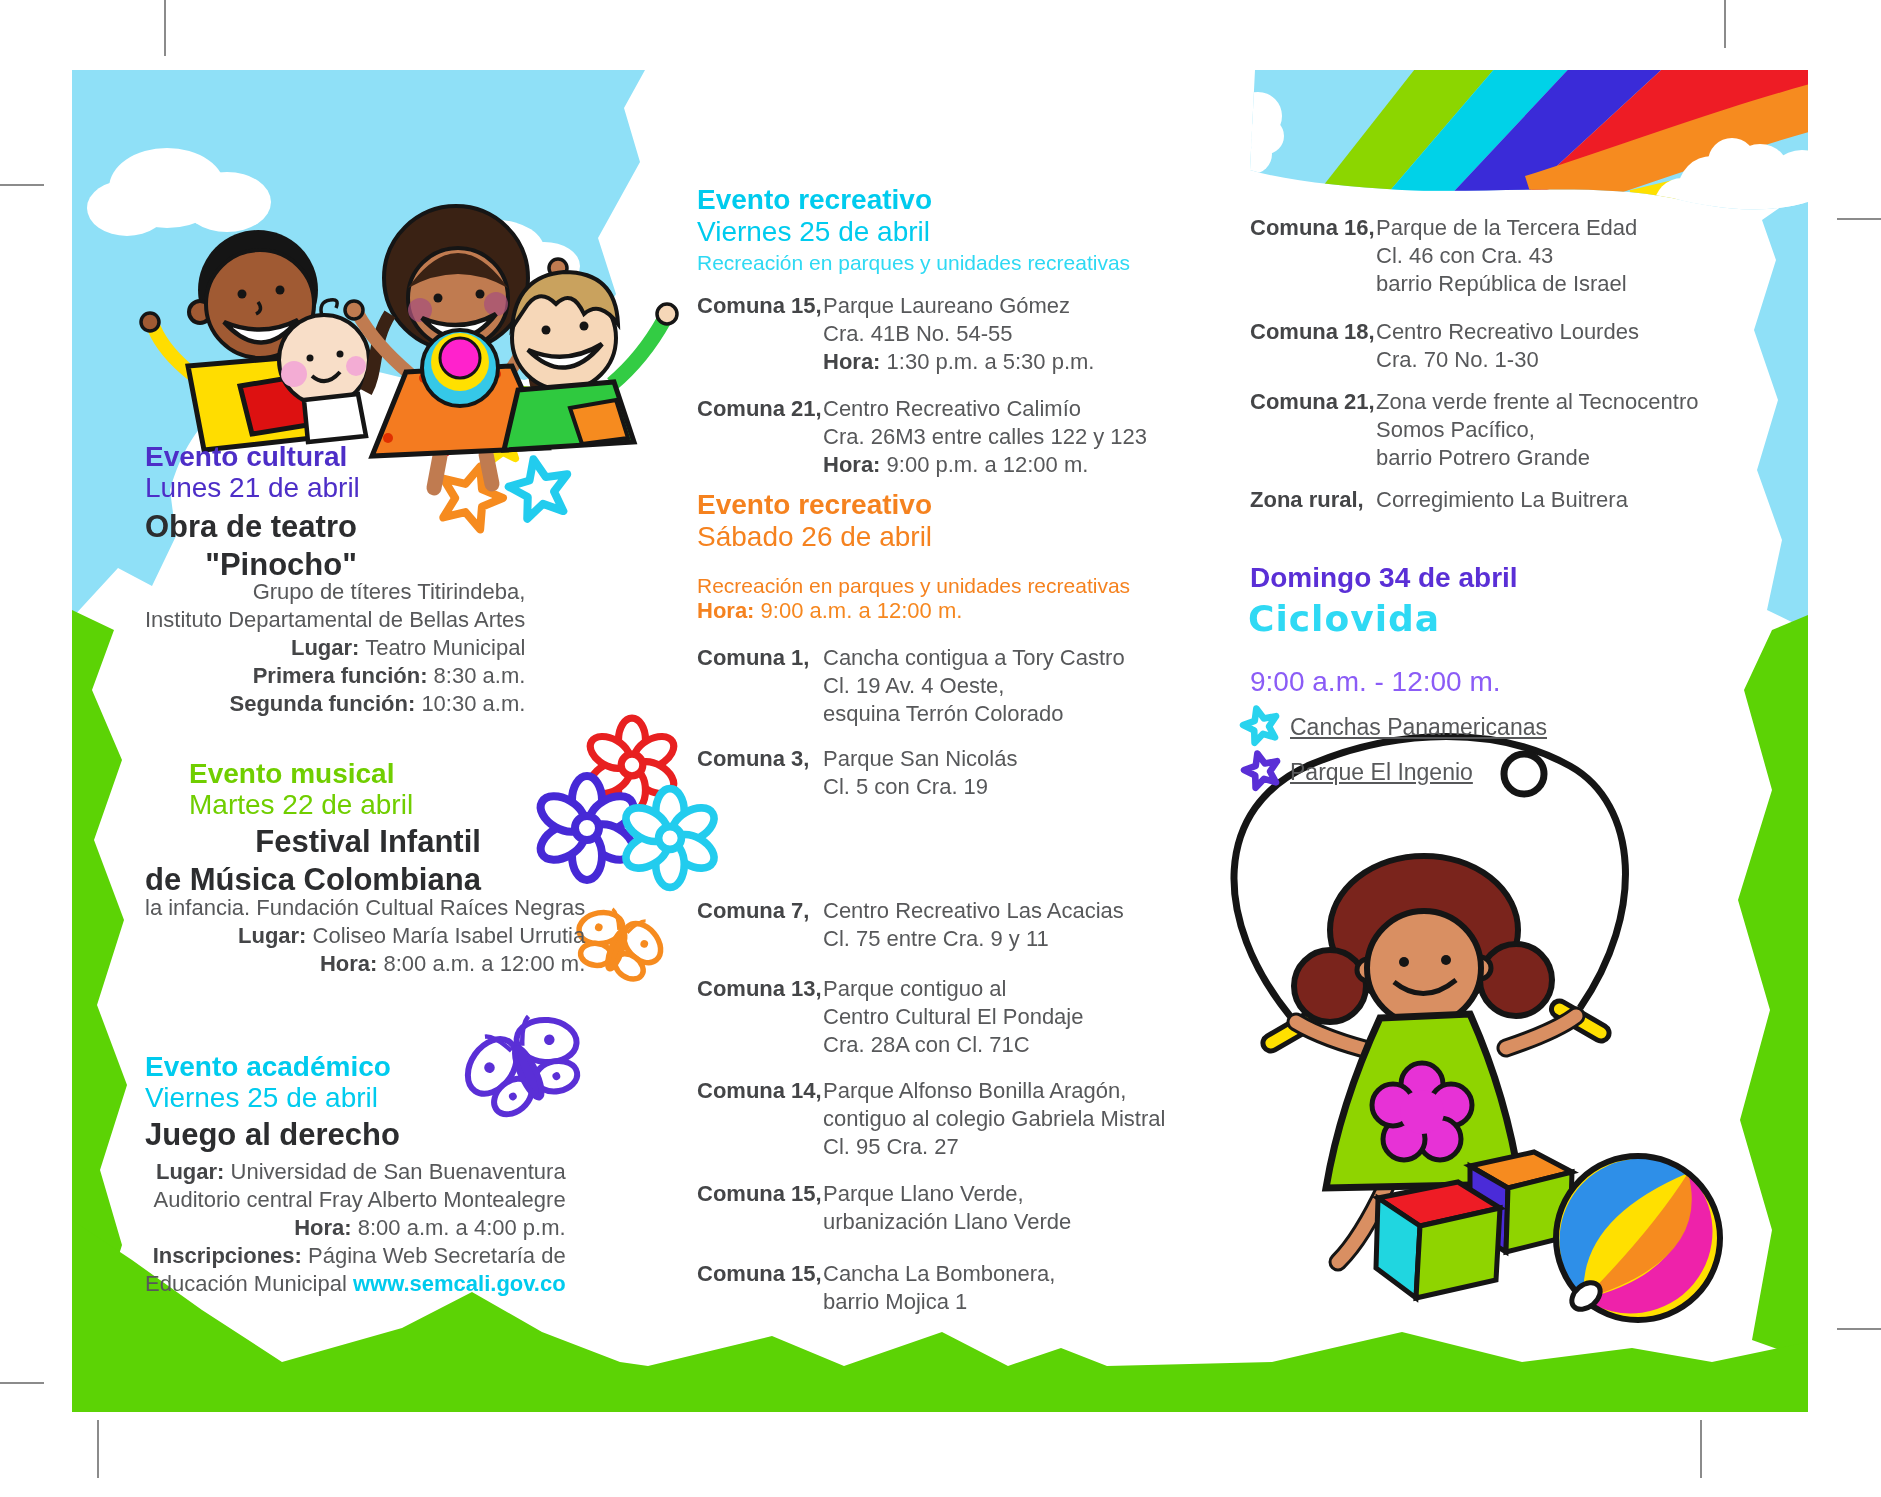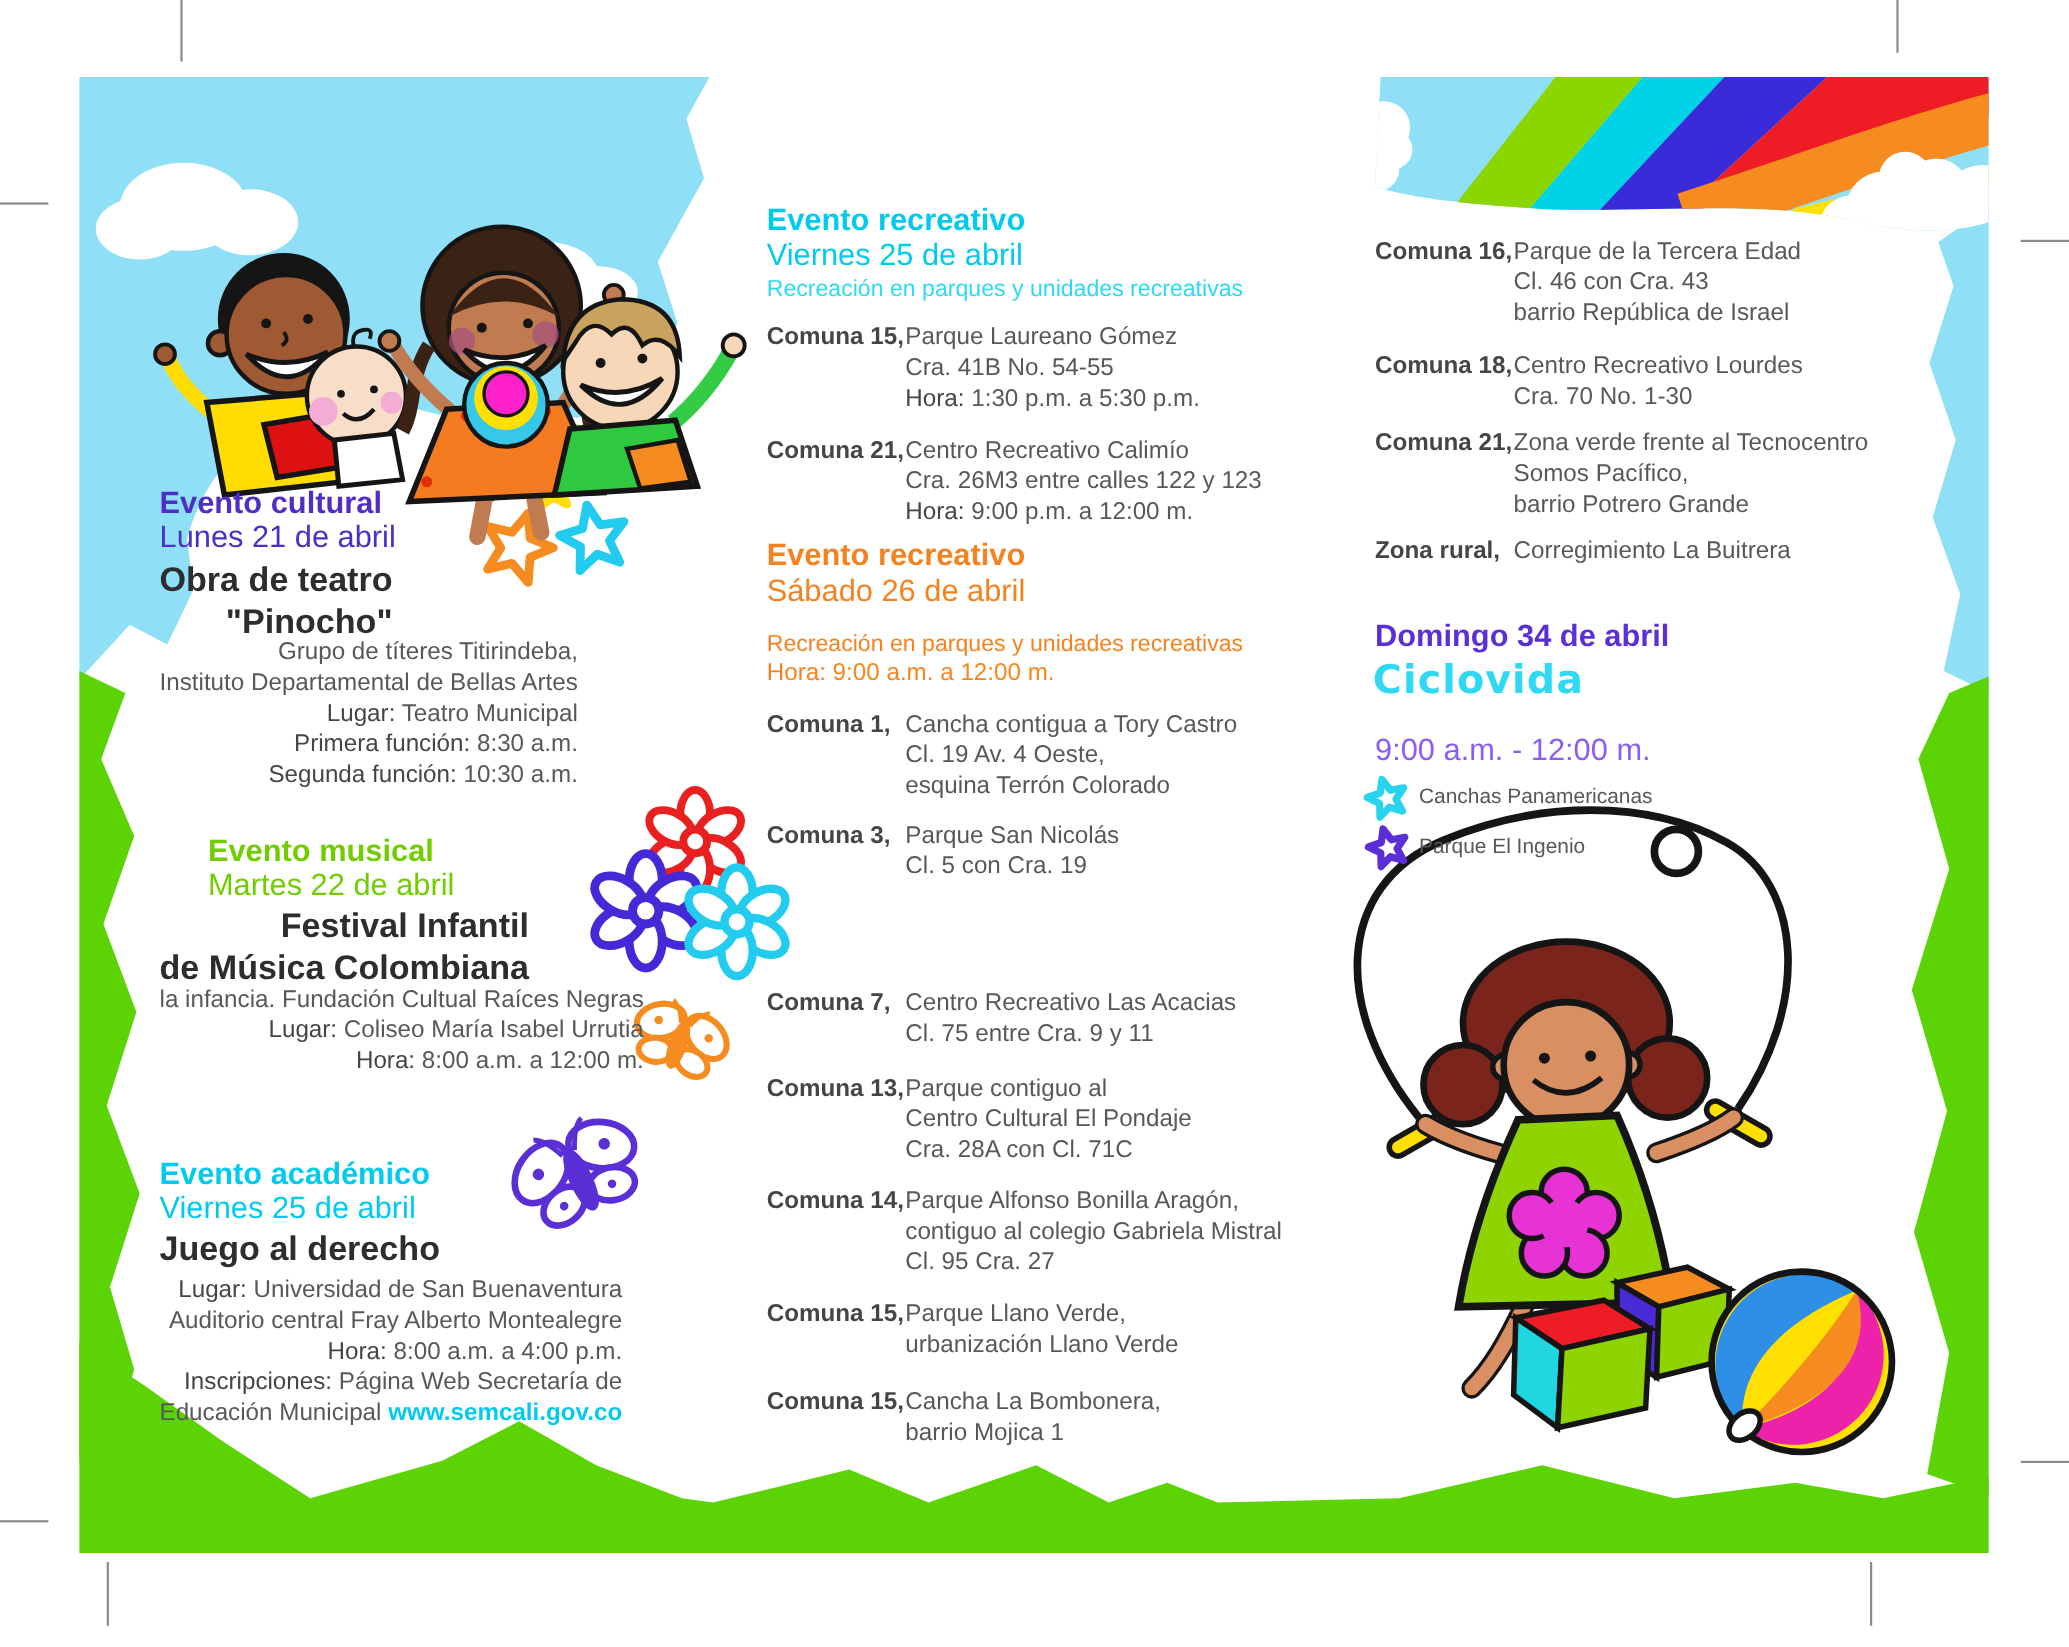--- a/index.html
+++ b/index.html
@@ -9,31 +9,31 @@
   .txt{position:absolute;white-space:nowrap;text-align:right;}
   .sec-title{font-size:28px;font-weight:700;line-height:32px;}
   .sec-date{font-size:28px;font-weight:400;line-height:32px;}
   .purple{color:#4D2EC7;}
   .greenc{color:#70CE00;margin-left:44px;}
   .cyanc{color:#00CBEE;}
   .cyanl{color:#2ED9F3;}
   .orangec{color:#F5821F;}
   .ev-head{font-size:31px;font-weight:700;line-height:38px;color:#2C2D2F;}
   .body-block{font-size:22px;line-height:28px;color:#57585A;}
-  .body-block .lbl, .lbl2{font-weight:400;color:#444547;}
+  .body-block .lbl, .lbl2{font-weight:700;color:#444547;}
   .sub{font-size:21px;line-height:26px;}
   .entry{position:absolute;padding-left:126px;font-size:22px;line-height:28px;color:#57585A;white-space:nowrap;}
   .entry .lbl{position:absolute;left:0;top:0;font-weight:700;color:#444547;}
   .or{color:#F6871F;}
   .or .lbl2{color:#F5821F;}
   .link{color:#00CBEE;font-weight:700;text-decoration:none;cursor:pointer;}
   .domingo{font-size:28px;font-weight:700;color:#5A2FD6;}
   .ciclovida{font-family:"DejaVu Sans",sans-serif;font-size:36px;font-weight:700;color:#2FD9F4;letter-spacing:1px;}
   .time{font-size:28px;color:#8b5cf6;}
-  .locname{font-size:19px;color:#57585A;}
+  .locname{font-size:23px;color:#57585A;text-decoration:underline;}
   .crop{position:absolute;background:#8b8b8b;}
 </style>
 </head>
 <body>
 
 <div class="crop" style="left:164px;top:0;width:2px;height:56px"></div>
 <div class="crop" style="left:0;top:184px;width:44px;height:2px"></div>
 <div class="crop" style="left:1724px;top:0;width:2px;height:48px"></div>
 <div class="crop" style="left:1837px;top:218px;width:44px;height:2px"></div>
 <div class="crop" style="left:0;top:1382px;width:44px;height:2px"></div>

